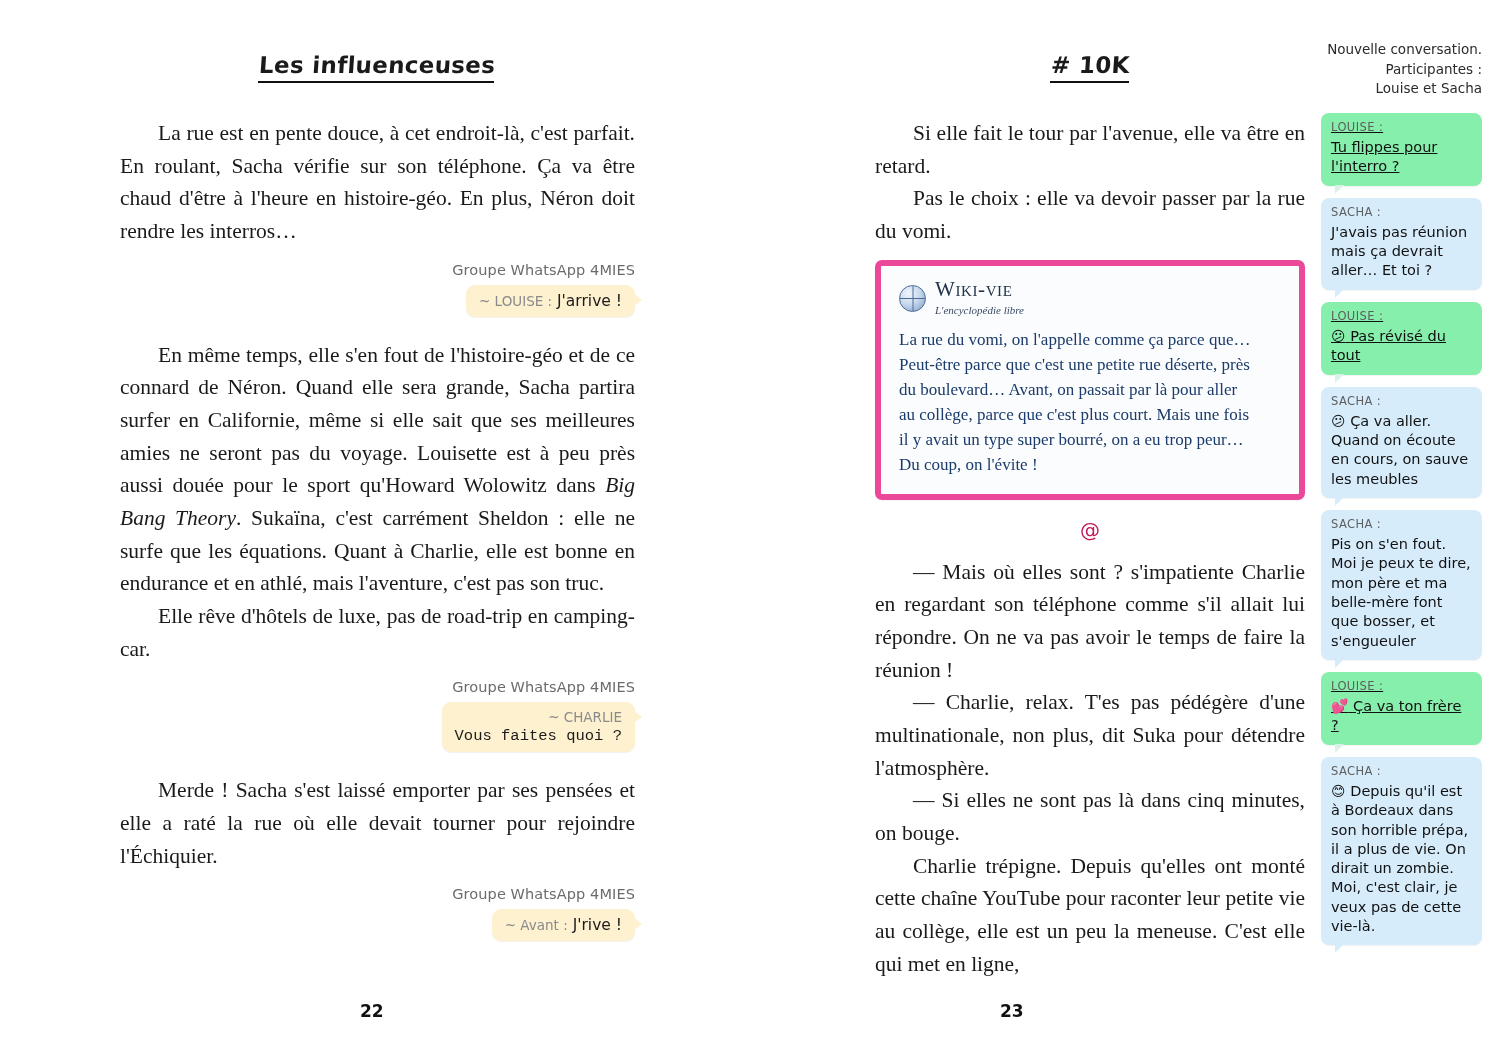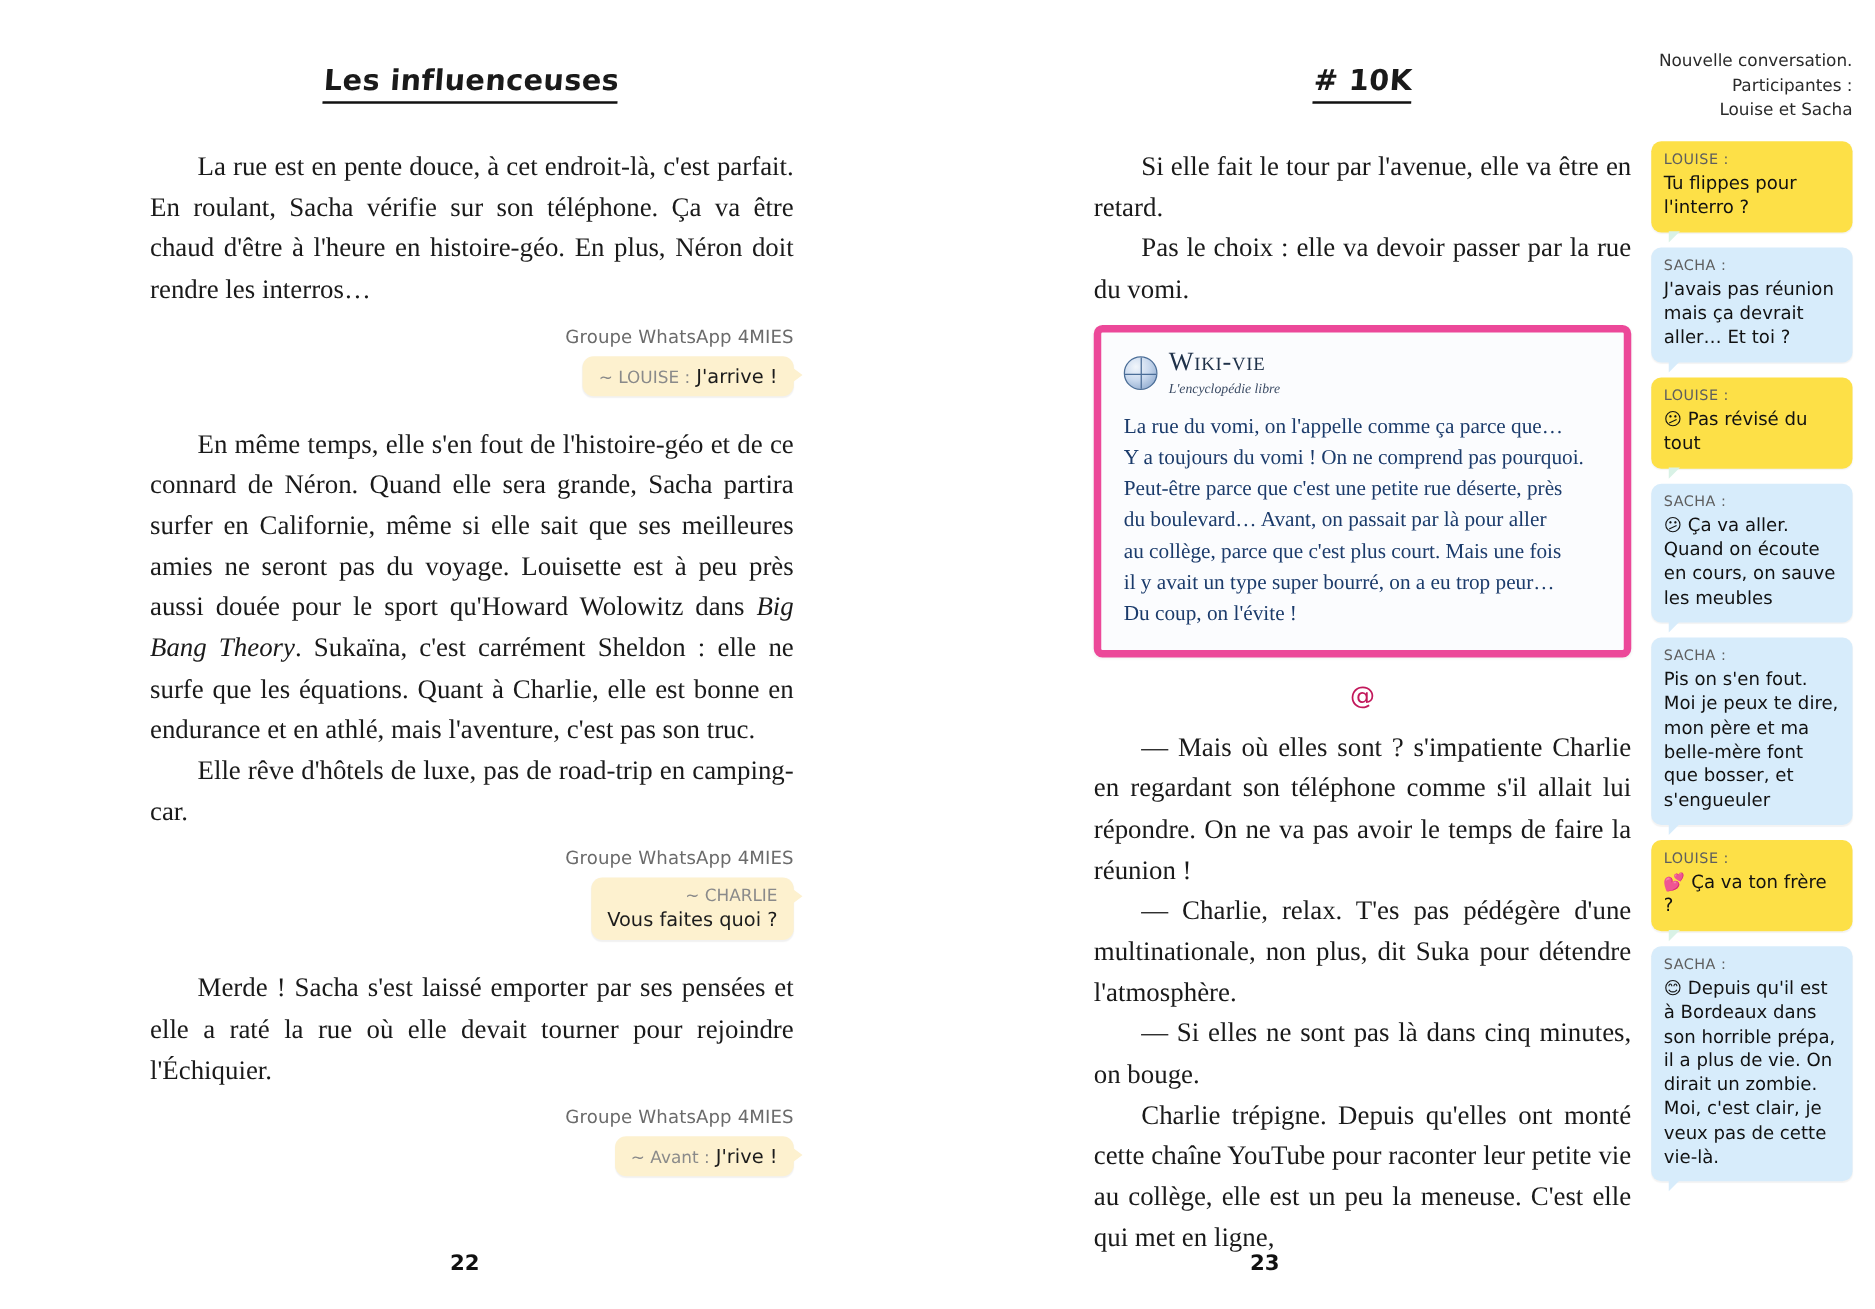--- a/index.html
+++ b/index.html
@@ -77,21 +77,21 @@
     max-width: 330px;
     position: relative;
     box-shadow: 0 1px 1px rgba(0,0,0,0.06);
   }
   .wa-bubble .sender {
     color: #8a8a8a;
     font-size: 13.5px;
   }
   .wa-bubble.two-line { text-align: right; }
   .wa-bubble.two-line .sender { display: block; margin-bottom: 2px; }
-  .wa-bubble.two-line .msg { display: block; text-align: left; }
+  .wa-bubble.two-line .msg { display: block; text-align: left; font-family: Liberation Mono, monospace; }
   .wa-bubble::after {
     content: "";
     position: absolute;
     right: -7px;
     top: 9px;
     width: 0; height: 0;
     border-left: 8px solid #fdf1cf;
     border-top: 6px solid transparent;
     border-bottom: 6px solid transparent;
   }
@@ -190,21 +190,21 @@
     color: #111;
     box-shadow: 0 1px 1px rgba(0,0,0,0.05);
   }
   .chat-msg .who {
     font-size: 11.5px;
     color: #5e5e5e;
     letter-spacing: 0.4px;
     display: block;
     margin-bottom: 3px;
   }
-  .chat-msg.louise { background: #fde047; }
+  .chat-msg.louise { background: #86efac; text-decoration: underline; }
   .chat-msg.sacha  { background: #d7ecfb; }
   .chat-msg.louise::after {
     content:""; position:absolute; left: 14px; bottom: -8px;
     width:0; height:0;
     border-top: 9px solid #d9f2e6;
     border-right: 9px solid transparent;
   }
   .chat-msg.sacha::after {
     content:""; position:absolute; left: 14px; bottom: -8px;
     width:0; height:0;
@@ -274,21 +274,20 @@
       <div class="wiki-box">
         <div class="wiki-head">
           <span class="wiki-globe"></span>
           <span>
             <span class="wiki-name">Wiki-vie</span><br>
             <span class="wiki-sub">L'encyclopédie libre</span>
           </span>
         </div>
         <div class="wiki-text">
           <div>La rue du vomi, on l'appelle comme ça parce que…</div>
-          <div>Y a toujours du vomi ! On ne comprend pas pourquoi.</div>
           <div>Peut-être parce que c'est une petite rue déserte, près</div>
           <div>du boulevard… Avant, on passait par là pour aller</div>
           <div>au collège, parce que c'est plus court. Mais une fois</div>
           <div>il y avait un type super bourré, on a eu trop peur…</div>
           <div>Du coup, on l'évite !</div>
         </div>
       </div>
 
       <div class="divider-glyph">@</div>
 

